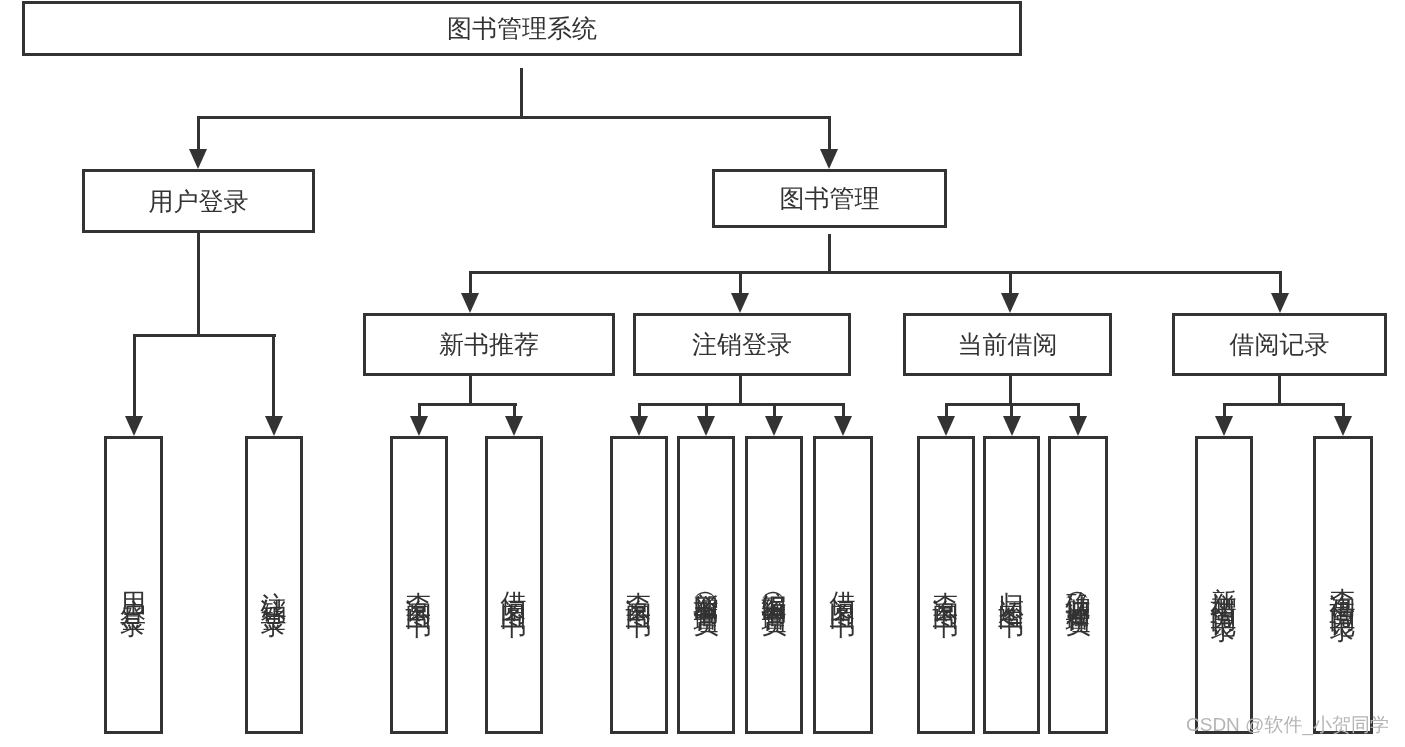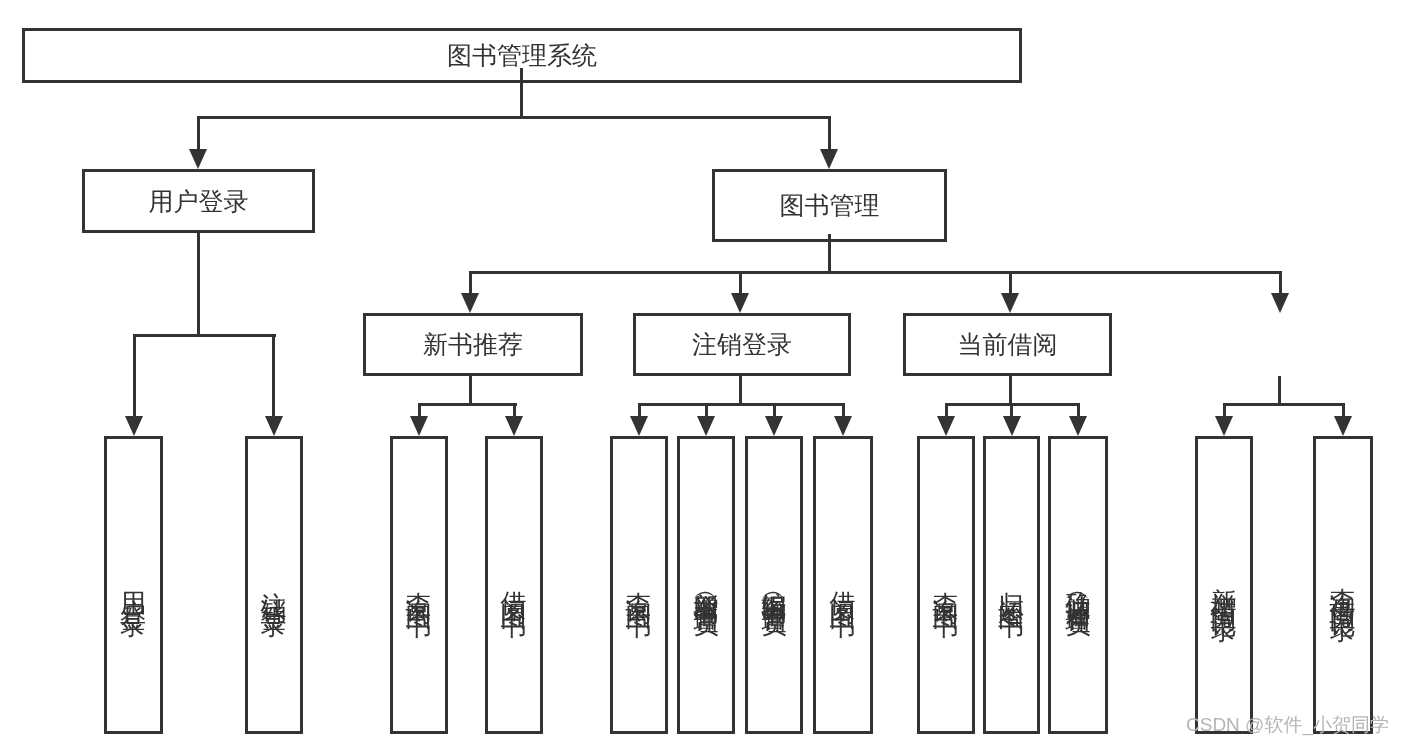--- a/index.html
+++ b/index.html
@@ -32,39 +32,42 @@
   }
   .watermark{
     position:absolute;color:var(--wm);font-size:19px;white-space:nowrap;
   }
 </style>
 </head>
 <body>
 
 <div id="canvas">
 
-  <div class="box" style="left:22px;top:28px;width:1000px;height:55px">
+  <div class="box" style="left:22px;top:1px;width:1000px;height:55px">
     <span class="hlabel">图书管理系统</span>
   </div>
 
   <div class="box" style="left:82px;top:169px;width:233px;height:64px">
     <span class="hlabel">用户登录</span>
   </div>
-  <div class="box" style="left:712px;top:169px;width:235px;height:73px">
+  <div class="box" style="left:712px;top:169px;width:235px;height:59px">
     <span class="hlabel">图书管理</span>
   </div>
 
-  <div class="box" style="left:363px;top:313px;width:220px;height:63px">
+  <div class="box" style="left:363px;top:313px;width:252px;height:63px">
     <span class="hlabel">新书推荐</span>
   </div>
   <div class="box" style="left:633px;top:313px;width:218px;height:63px">
     <span class="hlabel">注销登录</span>
   </div>
   <div class="box" style="left:903px;top:313px;width:209px;height:63px">
     <span class="hlabel">当前借阅</span>
+  </div>
+  <div class="box" style="left:1172px;top:313px;width:215px;height:63px">
+    <span class="hlabel">借阅记录</span>
   </div>
 
   <div class="box" style="left:104px;top:436px;width:59px;height:298px">
     <span class="vtext">用户登录</span>
   </div>
   <div class="box" style="left:245px;top:436px;width:58px;height:298px">
     <span class="vtext">注销登录</span>
   </div>
 
   <div class="box" style="left:390px;top:436px;width:58px;height:298px">

